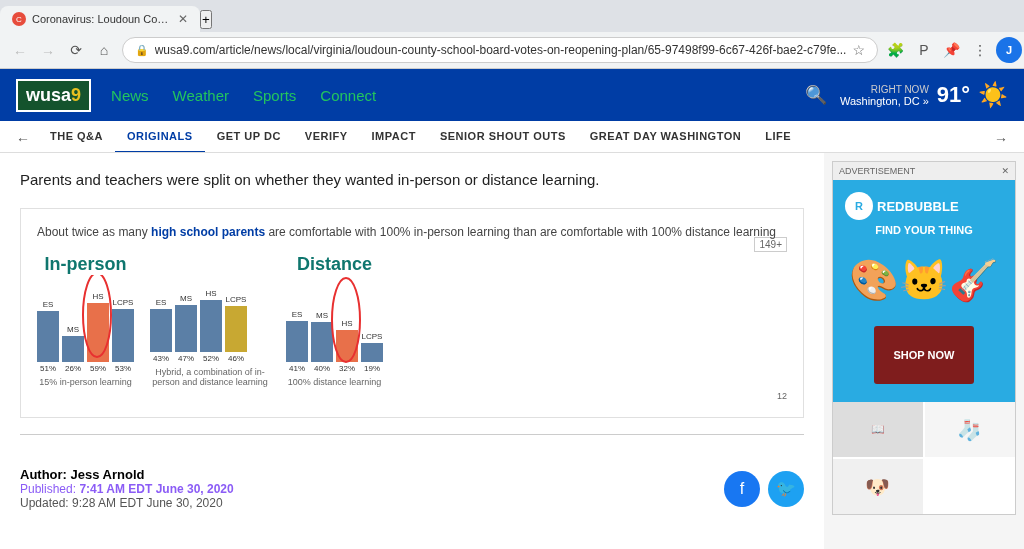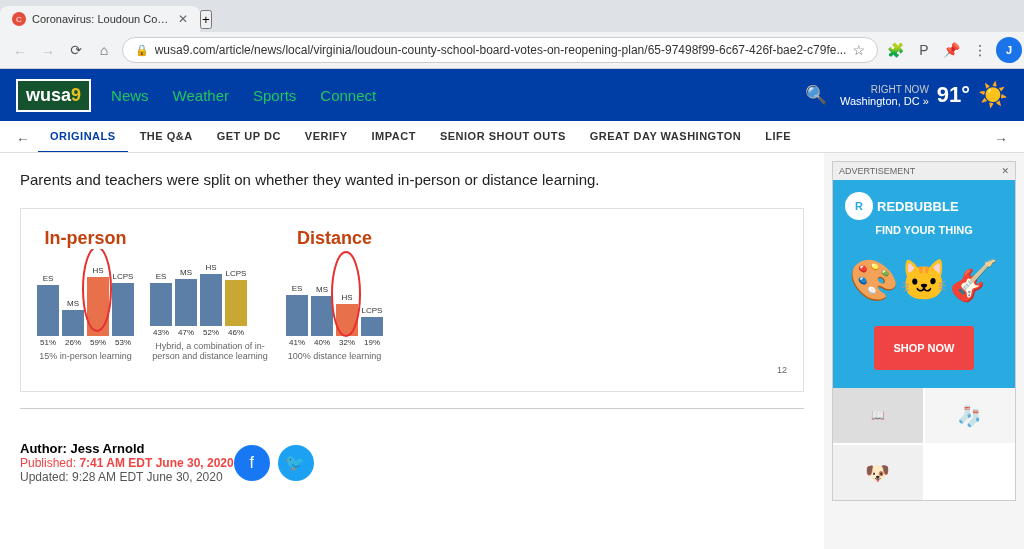--- a/index.html
+++ b/index.html
@@ -54,53 +54,53 @@
     .article-intro { font-size: 15px; color: #222; line-height: 1.5; margin-bottom: 16px; }
 
     .chart-box { border: 1px solid #e0e0e0; padding: 16px; margin-bottom: 16px; background: #fff; position: relative; }
     .chart-description { font-size: 12px; color: #444; margin-bottom: 12px; }
     .chart-description a { color: #003da5; font-weight: bold; text-decoration: none; }
     .chart-label-btn { font-size: 10px; color: #666; border: 1px solid #ccc; padding: 1px 4px; float: right; margin-top: -2px; }
 
     .charts-area { display: flex; gap: 16px; align-items: flex-end; }
     
     .chart-group { text-align: center; }
-    .chart-group-title { font-size: 18px; font-weight: bold; color: #c2410c; margin-bottom: 8px; }
+    .chart-group-title { font-size: 18px; font-weight: bold; color: #0f766e; margin-bottom: 8px; }
     .bars-container { display: flex; gap: 3px; align-items: flex-end; height: 90px; position: relative; }
     .bar-item { display: flex; flex-direction: column; align-items: center; }
     .bar { width: 22px; display: flex; flex-direction: column; justify-content: flex-end; }
     .bar-label { font-size: 8px; color: #333; text-align: center; margin-bottom: 2px; }
     .bar-pct { font-size: 8px; color: #333; text-align: center; margin-top: 2px; }
     .chart-caption { font-size: 9px; color: #666; text-align: center; margin-top: 4px; max-width: 120px; }
 
     .separator { border: none; border-top: 1px solid #ccc; margin: 16px 0; }
 
-    .author-section { display: flex; align-items: flex-start; justify-content: flex-start; margin-top: 32px; }
+    .author-section { display: flex; align-items: flex-start; justify-content: space-between; margin-top: 32px; }
     .author-info .author-name { font-weight: bold; font-size: 13px; }
-    .author-info .published { font-size: 12px; color: #ef4444; }
+    .author-info .published { font-size: 12px; color: #8b5cf6; }
     .author-info .published span { font-weight: normal; }
     .author-info .updated { font-size: 12px; color: #555; }
     .author-info .updated span { font-weight: normal; }
     .social-buttons { display: flex; gap: 8px; margin-top: 4px; }
     .social-btn { width: 36px; height: 36px; border-radius: 50%; display: flex; align-items: center; justify-content: center; color: white; font-size: 16px; cursor: pointer; border: none; }
     .social-btn.facebook { background: #1877f2; }
     .social-btn.twitter { background: #1da1f2; }
 
     
     .ad-sidebar { width: 200px; padding: 8px; background: #f5f5f5; }
     .ad-box { border: 1px solid #ccc; background: #fff; overflow: hidden; }
     .ad-header { display: flex; justify-content: space-between; align-items: center; padding: 4px 6px; font-size: 9px; color: #666; background: #eee; }
     .redbubble-ad { padding: 0; }
     .rb-top { background: #29abe2; padding: 12px; text-align: center; }
     .rb-logo { display: flex; align-items: center; gap: 4px; margin-bottom: 4px; }
     .rb-logo-circle { width: 28px; height: 28px; background: white; border-radius: 50%; display: flex; align-items: center; justify-content: center; font-size: 11px; font-weight: bold; color: #29abe2; }
     .rb-brand { color: white; font-size: 13px; font-weight: bold; }
     .rb-tagline { color: white; font-size: 11px; font-weight: bold; margin: 4px 0; }
     .rb-illustration { height: 80px; background: #29abe2; display: flex; align-items: center; justify-content: center; font-size: 40px; }
-    .rb-shop-btn { background: #ef4444; color: white; border: none; padding: 16px 20px; font-size: 11px; font-weight: bold; cursor: pointer; border-radius: 3px; margin: 6px 0; }
+    .rb-shop-btn { background: #7f1d1d; color: white; border: none; padding: 23px 20px; font-size: 11px; font-weight: bold; cursor: pointer; border-radius: 3px; margin: 6px 0; }
     .rb-images { display: grid; grid-template-columns: 1fr 1fr; gap: 2px; }
     .rb-img { height: 55px; background: #888; }
     .rb-img.dark { background: #2a2a2a; display: flex; align-items: center; justify-content: center; color: #ccc; font-size: 18px; overflow: hidden; }
     .rb-img.book { background: #ddd; display: flex; align-items: center; justify-content: center; font-size: 11px; color: #333; }
     .rb-img.white-bg { background: #f5f5f5; display: flex; align-items: center; justify-content: center; font-size: 20px; }
     .rb-img.dog { background: #f0f0f0; display: flex; align-items: center; justify-content: center; font-size: 20px; }
 
     
     .main-content::-webkit-scrollbar { width: 8px; }
     .main-content::-webkit-scrollbar-track { background: #f1f1f1; }
@@ -161,39 +161,43 @@
       </div>
       <div class="temp">91°</div>
       <div class="sun-icon">☀️</div>
     </div>
   </div>
 </div>
 
 <div class="secondary-nav">
   <span class="nav-arrow">←</span>
   <div class="secondary-nav-items">
+    <div class="secondary-nav-item">THE Q&amp;A</div>
     <div class="secondary-nav-item active">ORIGINALS</div>
-    <div class="secondary-nav-item">THE Q&amp;A</div>
     <div class="secondary-nav-item">GET UP DC</div>
     <div class="secondary-nav-item">VERIFY</div>
     <div class="secondary-nav-item">IMPACT</div>
     <div class="secondary-nav-item">SENIOR SHOUT OUTS</div>
     <div class="secondary-nav-item">GREAT DAY WASHINGTON</div>
     <div class="secondary-nav-item">LIFE</div>
   </div>
   <span class="nav-arrow">→</span>
 </div>
 
 <div class="content-wrapper">
 
   <div class="main-content">
 
     <p class="article-intro">Parents and teachers were split on whether they wanted in-person or distance learning.</p>
 
     <div class="chart-box">
+      <div class="chart-description">
+        <span>About twice as many </span><a>high school parents</a><span> are comfortable with 100% in-person learning than are comfortable with 100% distance learning</span>
+        <span class="chart-label-btn">149+</span>
+      </div>
 
       <div class="charts-area">
 
         <div class="chart-group">
           <div class="chart-group-title">In-person</div>
           <div style="position:relative; display:inline-block;">
             <div class="bars-container">
 
               <div class="bar-item">
                 <div class="bar-label">ES</div>

